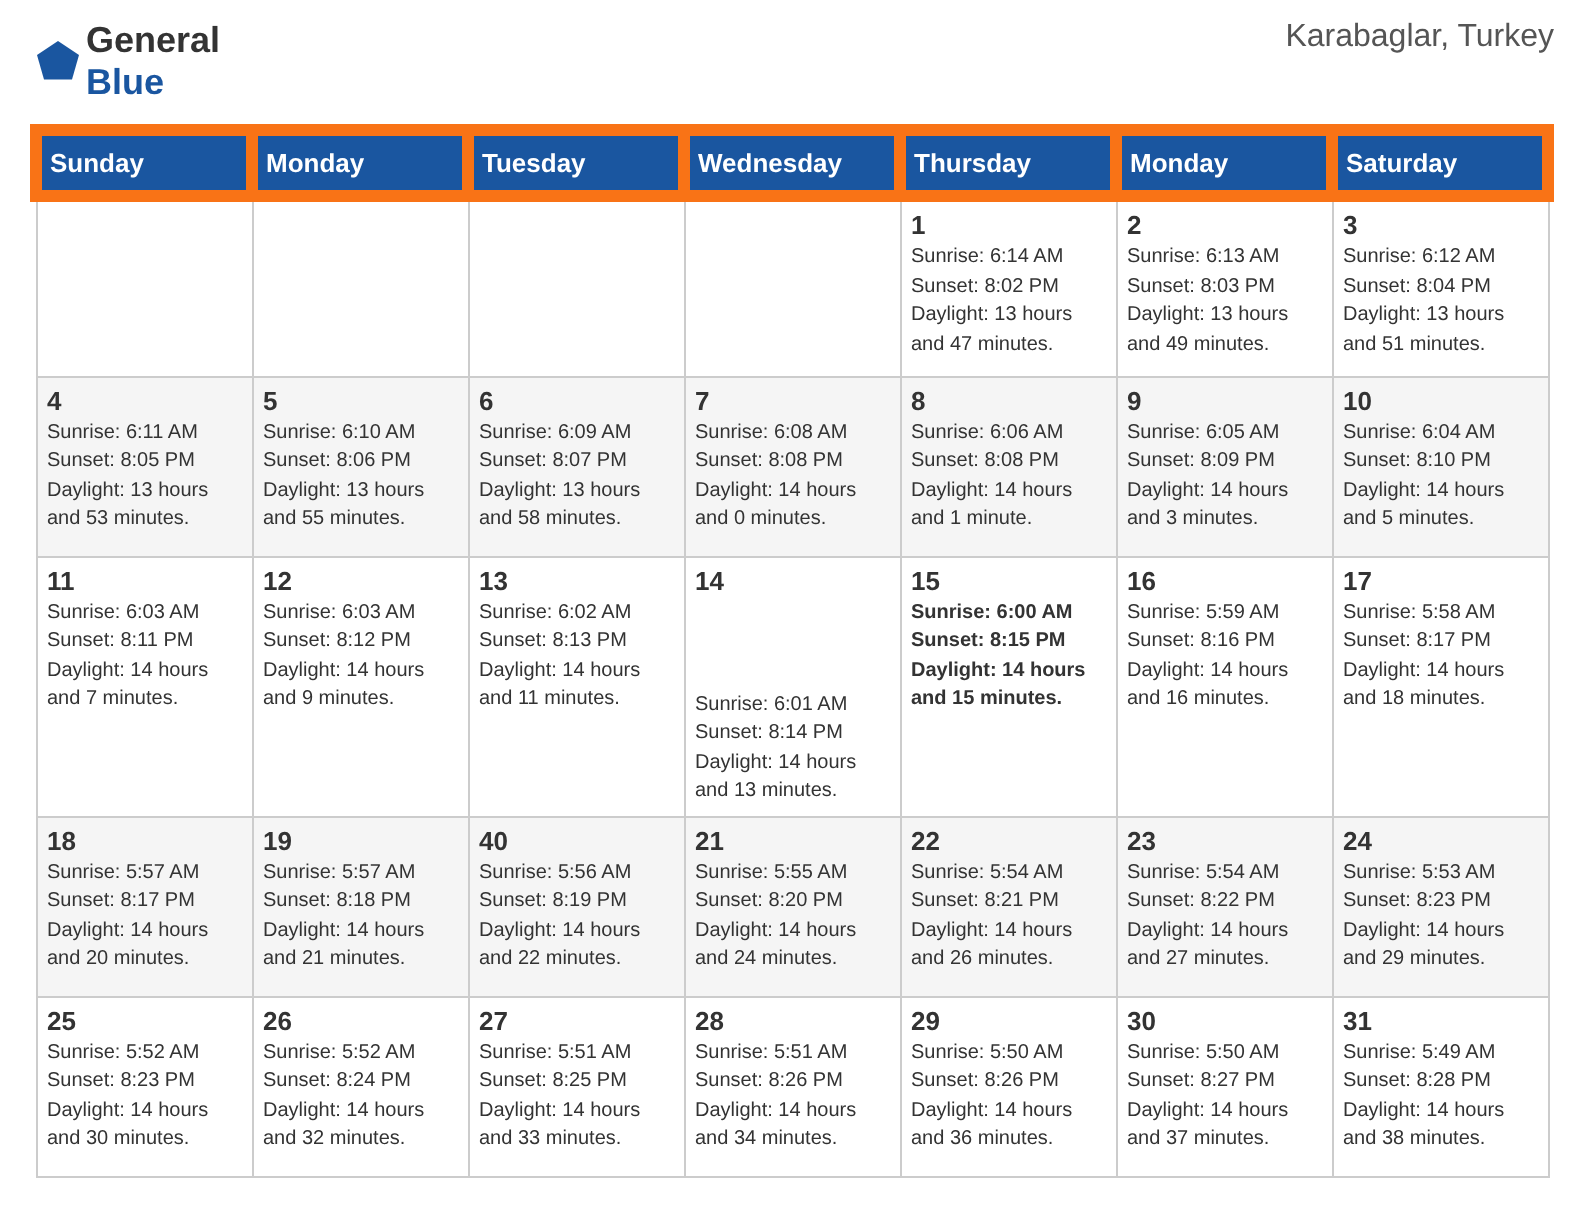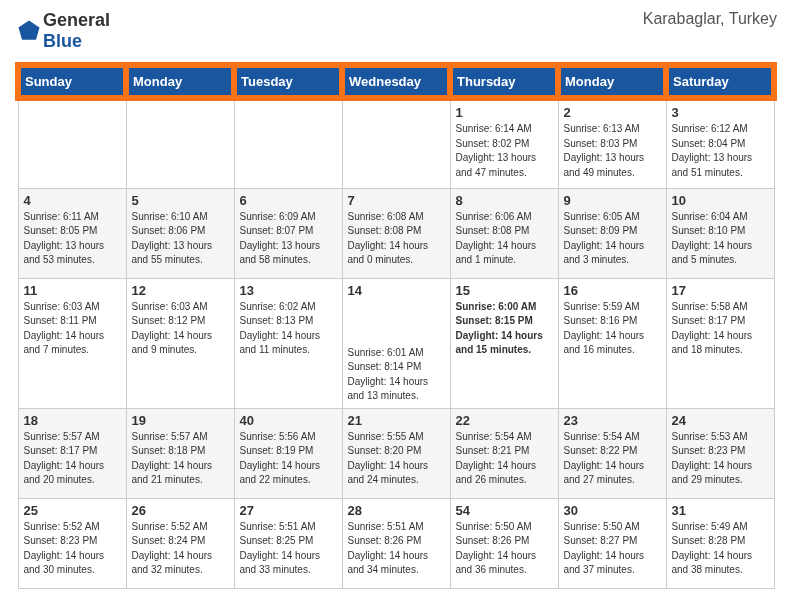--- a/index.html
+++ b/index.html
@@ -323,21 +323,21 @@
 and 33 minutes.</div>
         </td>
         <td>
           <span class="day-number">28</span>
           <div class="day-info" style="white-space: pre-line;">Sunrise: 5:51 AM
 Sunset: 8:26 PM
 Daylight: 14 hours
 and 34 minutes.</div>
         </td>
         <td>
-          <span class="day-number">54</span>
+          <span class="day-number">29</span>
           <div class="day-info" style="white-space: pre-line;">Sunrise: 5:50 AM
 Sunset: 8:26 PM
 Daylight: 14 hours
 and 36 minutes.</div>
         </td>
         <td>
           <span class="day-number">30</span>
           <div class="day-info" style="white-space: pre-line;">Sunrise: 5:50 AM
 Sunset: 8:27 PM
 Daylight: 14 hours

